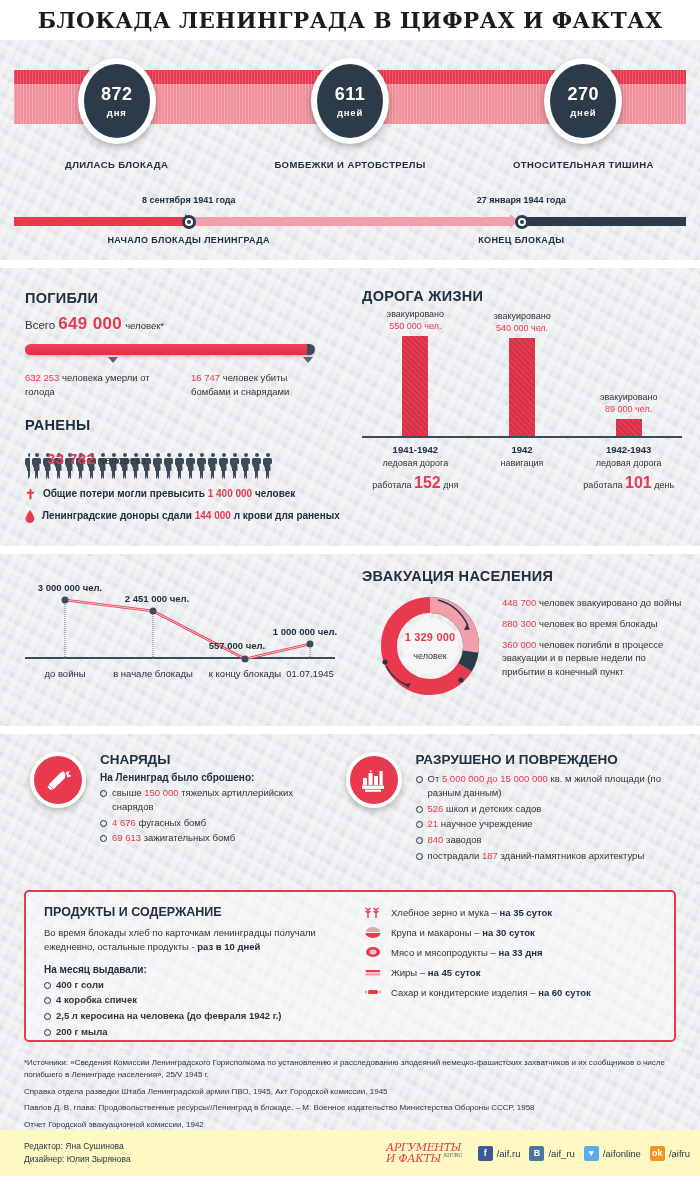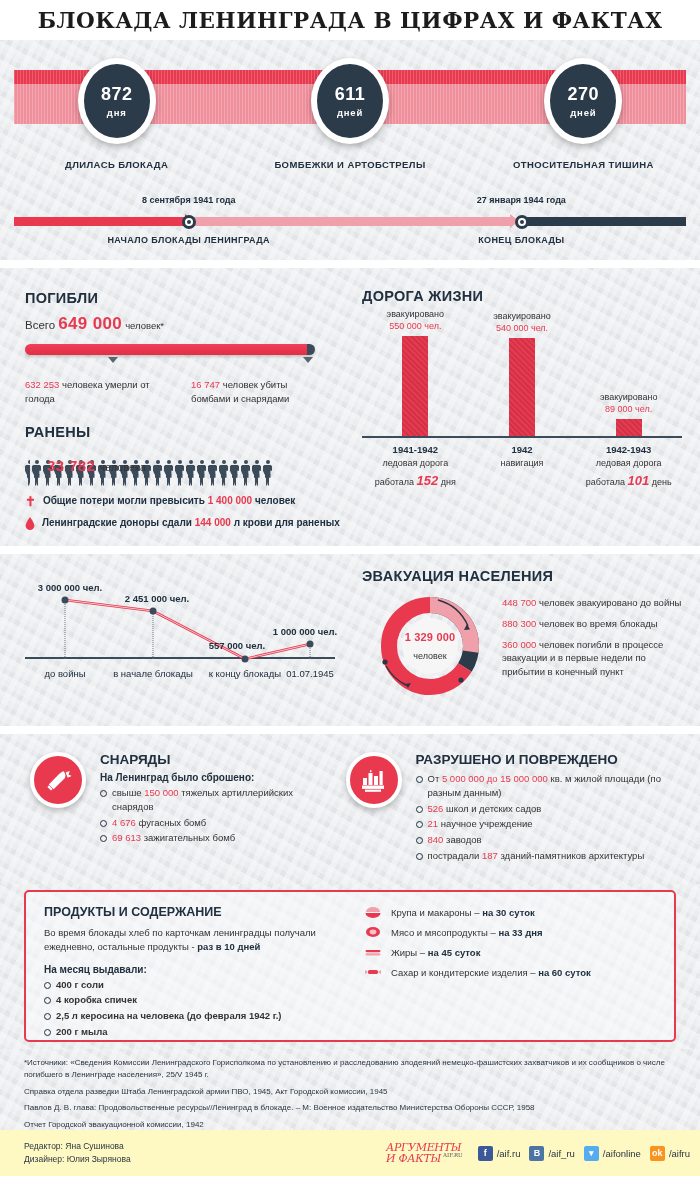--- a/index.html
+++ b/index.html
@@ -103,21 +103,21 @@
   .total-line .unit { font-size:9.5px; }
   .dbar { height:11px; border-radius:6px; overflow:hidden; display:flex; width:290px;
           box-shadow:0 2px 3px rgba(0,0,0,.18); }
   .dbar .d1 { width:97.3%; background:linear-gradient(#ee4057,#e22f46); }
   .dbar .d2 { flex:1; background:#3b4b5a; }
   .caret-row { position:relative; height:12px; width:290px; }
   .caret { position:absolute; top:2px; width:0; height:0;
            border-left:5px solid transparent; border-right:5px solid transparent;
            border-top:6px solid #5a666f; }
   .caret.a { left:83px; } .caret.b { left:278px; }
-  .dlabels { display:flex; width:300px; margin-top:11px;gap:32px; }
+  .dlabels { display:flex; width:300px; margin-top:4px;gap:32px; }
   .dlab { width:50%; font-size:9.5px; line-height:1.45; color:#333; padding-right:8px;}
   .dlab .n { color:#e8394f; }
 
   h2.head2 { margin-top:18px; }
   .people-row { display:flex; align-items:flex-end; gap:2px; height:30px; margin-top:16px; position:relative;}
   .person { width:9px; height:26px; position:relative; }
   .person .hd { position:absolute; top:0; left:2.5px; width:4px; height:4px; border-radius:50%; background:#3b4b5a;}
   .person .bd { position:absolute; top:5px; left:0; width:9px; height:10px; background:#3b4b5a;
                 clip-path:polygon(18% 0,82% 0,100% 18%,100% 62%,82% 62%,82% 100%,18% 100%,0 62%,0 18%);}
   .person .lg { position:absolute; top:14px; left:1.5px; width:6px; height:12px; background:#3b4b5a;
@@ -138,21 +138,21 @@
   .rchart { position:relative; height:148px; margin-top:4px; }
   .rbars { display:flex; align-items:flex-end; height:126px; border-bottom:2.5px solid #3b4b5a; }
   .rcol { flex:1; display:flex; flex-direction:column; align-items:center; justify-content:flex-end; }
   .rcap { font-size:9px; line-height:1.35; text-align:center; margin-bottom:4px; }
   .rcap .t { color:#333; } .rcap .v { color:#e8394f; }
   .rbar { width:26px; background:#e8394f;
           background-image:repeating-linear-gradient(45deg, rgba(0,0,0,.10) 0 2px, transparent 2px 4px); }
   .rfoot { display:flex; margin-top:5px; }
   .rfcol { flex:1; text-align:center; font-size:9px; line-height:1.5; color:#333; }
   .rfcol .y { font-weight:bold; color:#20303f; font-size:9.5px; }
-  .rfcol .big { color:#e8394f; font-size:13px; font-weight:bold;font-style:italic; }
+  .rfcol .big { color:#e8394f; font-size:16px; font-weight:bold; }
 
   
   .sec3 { height:172px; display:flex; }
   .lchart { position:relative; width:310px; height:105px; margin-top:6px; }
   .lchart .axis { position:absolute; left:0; right:0; bottom:22px; height:2.5px; background:#3b4b5a; }
   .lpt { position:absolute; width:7px; height:7px; border-radius:50%; background:#3b4b5a;
          transform:translate(-50%,-50%); z-index:3; }
   .lstem { position:absolute; width:0; border-left:1.5px dotted #6c7680; transform:translateX(-50%); z-index:1;}
   .lval { position:absolute; font-size:9.5px; font-weight:bold; color:#20303f; white-space:nowrap;
           transform:translateX(-50%); z-index:4;}
@@ -612,20 +612,29 @@
         <div class="fb-sub">На месяц выдавали:</div>
         <ul class="ilist">
           <li><b>400 г соли</b></li>
           <li><b>4 коробка спичек</b></li>
           <li><b>2,5 л керосина на человека (до февраля 1942 г.)</b></li>
           <li><b>200 г мыла</b></li>
         </ul>
       </div>
       <div class="fb-r">
 
+        <div class="frow">
+          <svg class="fic" viewBox="0 0 18 14">
+            <g fill="#e8394f">
+              <path d="M4 13 L4 5 M4 5 l-2.5 -2 M4 5 l2.5 -2 M4 8 l-2.5 -2 M4 8 l2.5 -2" stroke="#e8394f" stroke-width="1.4" fill="none"></path>
+              <path d="M12 13 L12 5 M12 5 l-2.5 -2 M12 5 l2.5 -2 M12 8 l-2.5 -2 M12 8 l2.5 -2" stroke="#e8394f" stroke-width="1.4" fill="none"></path>
+            </g>
+          </svg>
+          <span><span>Хлебное зерно и мука – </span><b>на 35 суток</b></span>
+        </div>
 
         <div class="frow">
           <svg class="fic" viewBox="0 0 18 14">
             <path d="M2 7 A7 5 0 0 1 16 7 Z" fill="#f0a0ab"></path>
             <path d="M1.5 8 h15 a7.5 5 0 0 1 -15 0 z" fill="#e8394f"></path>
           </svg>
           <span><span>Крупа и макароны – </span><b>на 30 суток</b></span>
         </div>
 
         <div class="frow">

